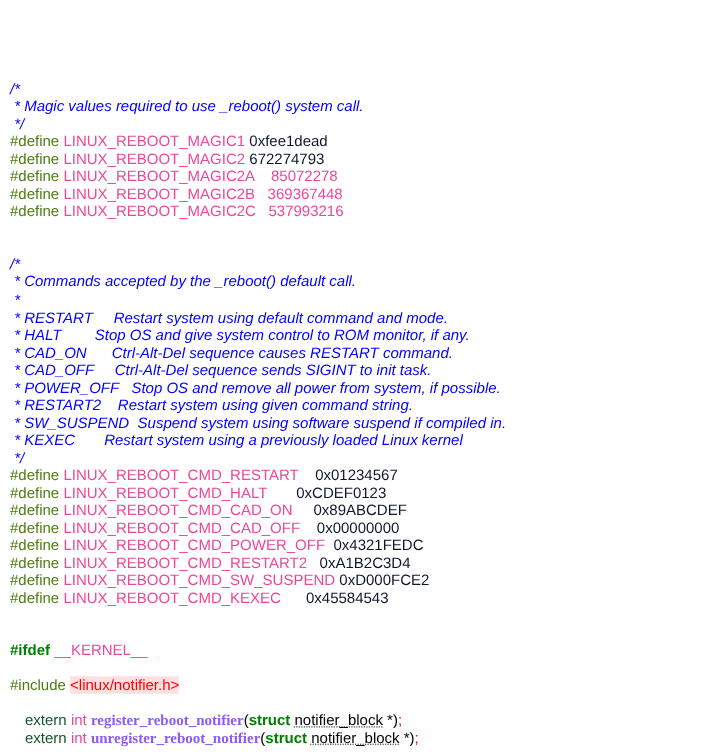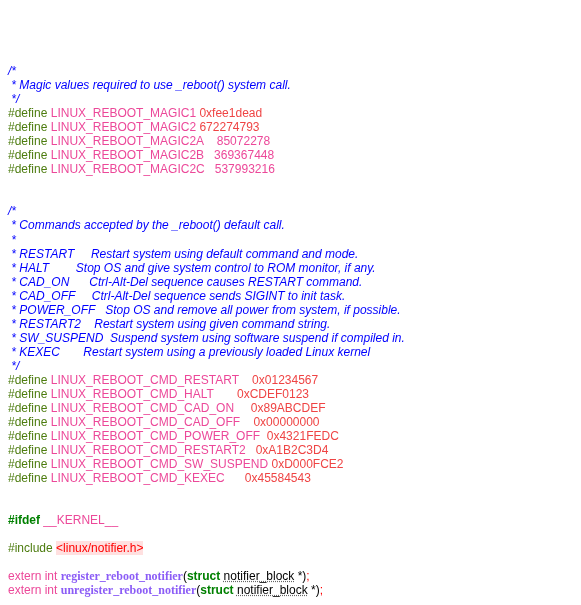--- a/index.html
+++ b/index.html
@@ -11,24 +11,24 @@
     background: #ffffff;
     color: #000000;
     white-space: pre;
     width: 581px;
     height: 605px;
     box-sizing: border-box;
   }
   .cm { color: #0000ff; font-style: italic; }
   .pp { color: #4d7c0f; }
   .plain { color: #ec4899; }
-  .hex { color: #ef4444; }
+  .hex { color: #0f172a; }
   .kw { color: #008000; font-weight: bold; }
   .incstr { color: #ff0000; background-color: #ffe0e0; }
-  .storage { color: #ec4899; }
+  .storage { color: #14532d; margin-left: 12px; }
   .fn {
     color: #8b5cf6;
     font-weight: bold;
     font-size: 12px;
     font-family: Liberation Serif, serif;
   }
   .paren { color: #000000; }
   .structkw { color: #008000; font-weight: bold; }
   .type {
     color: #000000;

